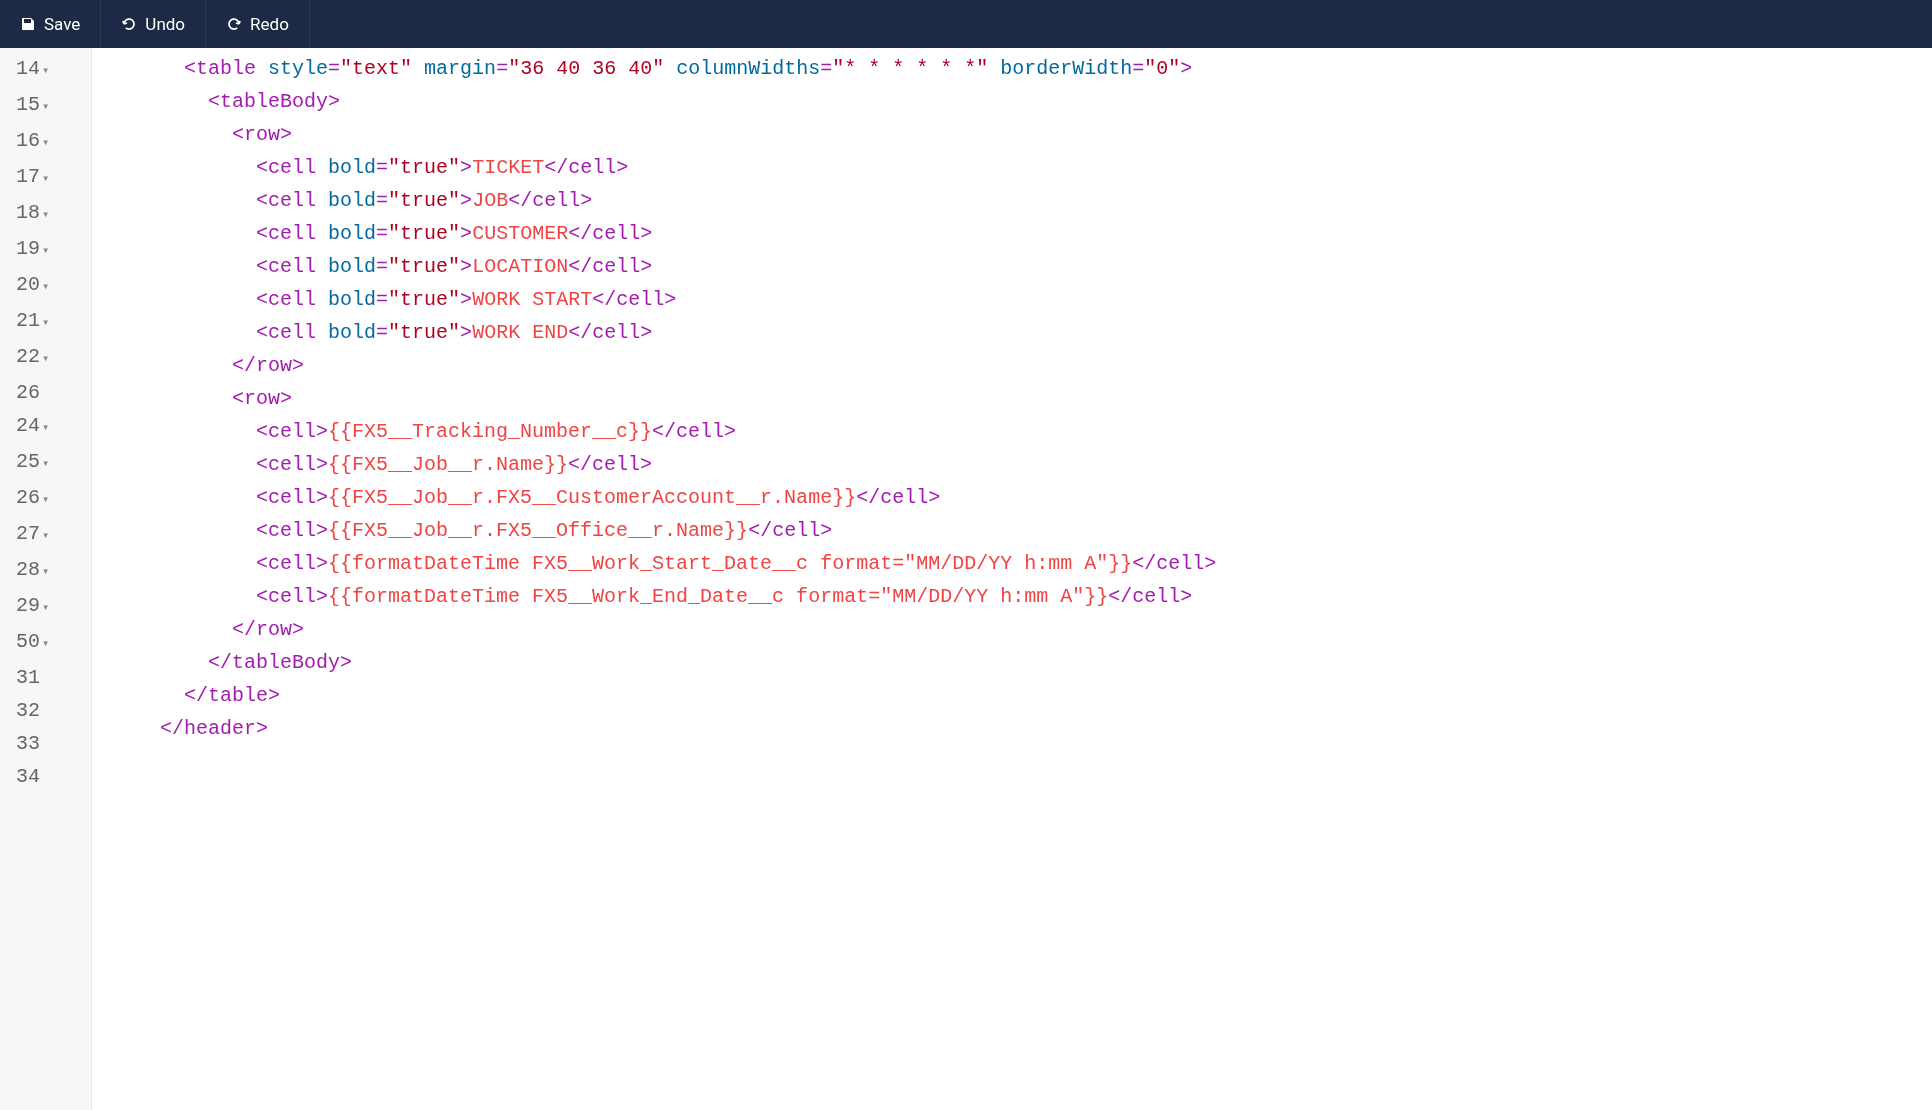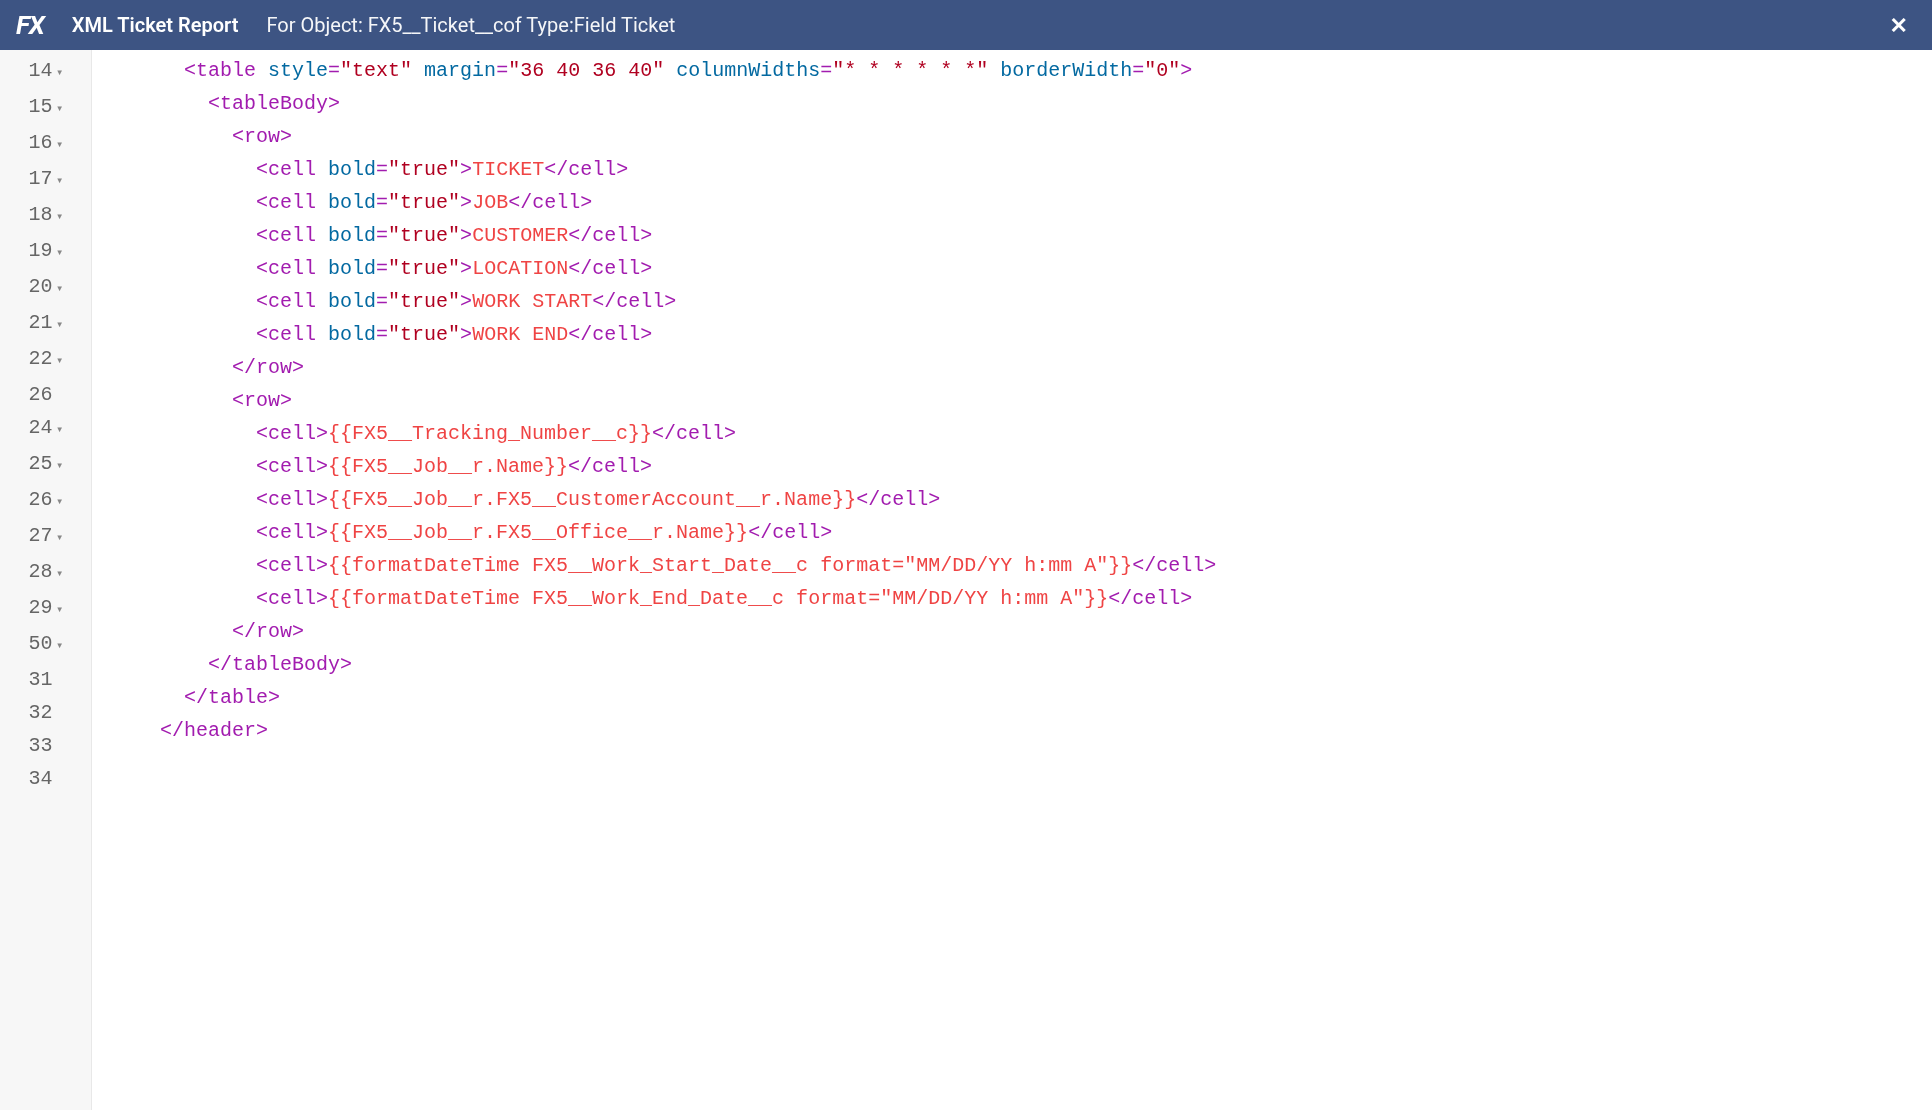--- a/index.html
+++ b/index.html
@@ -49,21 +49,21 @@
   flex: 1;
   display: flex;
   font-family: "Consolas", "Menlo", "Courier New", monospace;
   font-size: 20px;
   line-height: 33px;
   overflow: auto;
 }
 .gutter {
   background: #f7f7f7;
   color: #666;
-  text-align: center;
+  text-align: left;
   padding: 4px 4px 4px 16px;
   user-select: none;
   border-right: 1px solid #e8e8e8;
   min-width: 92px;
 }
 .gutter-line {
   padding-right: 10px;
   position: relative;
   white-space: nowrap;
 }
@@ -84,29 +84,47 @@
 .t-tag { color: #a21caf; }
 .t-attr { color: #0369a1; }
 .t-str { color: #b00020; }
 .t-text { color: #ef4444; }
 </style>
 </head>
 <body>
 
 <div class="app">
 
-  <div class="titlebar">
-    <span class="logo">FX</span>
-    <span class="title-main">XML Ticket Report</span>
-    <span class="title-sub">For Object: FX5__Ticket__cof Type:Field Ticket</span>
-    <span class="titlebar-close">
-      <span>✕</span>
-    </span>
+
+  <div class="toolbar">
+    <div class="toolbar-btn">
+      <span class="toolbar-icon">
+        <svg viewBox="0 0 16 16" fill="currentColor">
+            <path d="M2 2h9l3 3v9H2V2zm2 1v4h7V3H4zm1 7h6v3H5v-3z"></path>
+          </svg>
+      </span>
+      <span>Save</span>
+    </div>
+    <div class="toolbar-btn">
+      <span class="toolbar-icon">
+        <svg viewBox="0 0 16 16" fill="none" stroke="currentColor" stroke-width="1.8">
+            <path d="M3 8a5 5 0 1 1 1.8 3.9M3 8l-1-3M3 8l3-1"></path>
+          </svg>
+      </span>
+      <span>Undo</span>
+    </div>
+    <div class="toolbar-btn">
+      <span class="toolbar-icon">
+        <svg viewBox="0 0 16 16" fill="none" stroke="currentColor" stroke-width="1.8">
+            <path d="M13 8a5 5 0 1 0-1.8 3.9M13 8l1-3M13 8l-3-1"></path>
+          </svg>
+      </span>
+      <span>Redo</span>
+    </div>
   </div>
-
 
   <div class="editor">
     <div class="gutter" id="gutter">
         <div class="gutter-line"><span>14</span><span class="fold-marker">▾</span></div>
         <div class="gutter-line"><span>15</span><span class="fold-marker">▾</span></div>
         <div class="gutter-line"><span>16</span><span class="fold-marker">▾</span></div>
         <div class="gutter-line"><span>17</span><span class="fold-marker">▾</span></div>
         <div class="gutter-line"><span>18</span><span class="fold-marker">▾</span></div>
         <div class="gutter-line"><span>19</span><span class="fold-marker">▾</span></div>
         <div class="gutter-line"><span>20</span><span class="fold-marker">▾</span></div>

